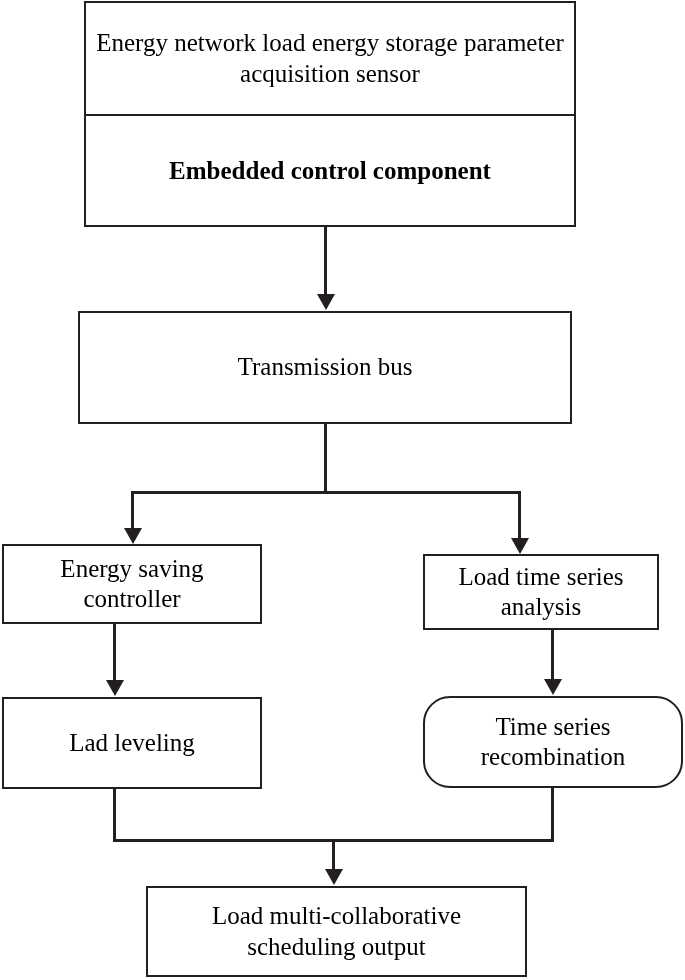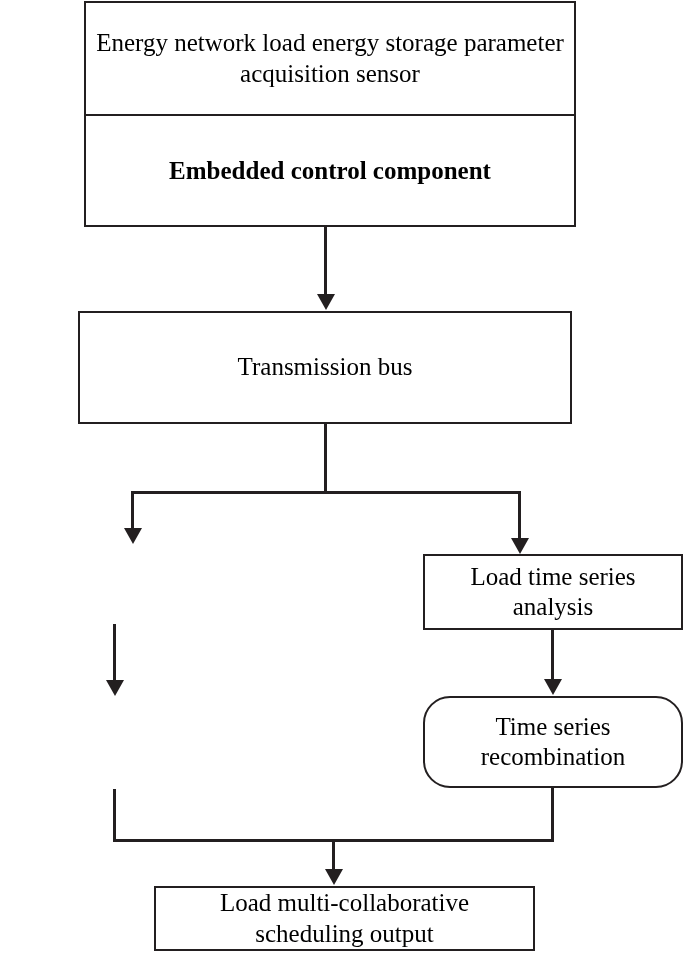--- a/index.html
+++ b/index.html
@@ -68,24 +68,24 @@
     height: 0;
     border-left: 9px solid transparent;
     border-right: 9px solid transparent;
     border-top: 16px solid #231f20;
   }
 
   
   #node-sensor    { left: 84px;  top: 1px;   width: 492px; height: 226px; }
   #node-bus       { left: 78px;  top: 311px; width: 494px; height: 113px; text-align: center; }
   #node-esc       { left: 2px;   top: 544px; width: 260px; height: 80px;  }
-  #node-ltsa      { left: 423px; top: 554px; width: 260px; height: 76px;  }
+  #node-ltsa      { left: 423px; top: 554px; width: 236px; height: 76px;  }
   #node-lad       { left: 2px;   top: 697px; width: 260px; height: 92px;  }
   #node-tsr       { left: 423px; top: 696px; width: 260px; height: 92px; border-radius: 27px;  }
-  #node-output    { left: 154px; top: 886px; width: 381px; height: 65px;  }
+  #node-output    { left: 146px; top: 886px; width: 381px; height: 91px;  }
 </style>
 </head>
 <body>
 
 <div id="canvas">
 
   <div class="node stacked" id="node-sensor">
     <div class="cell top">Energy network load energy storage parameter acquisition sensor</div>
     <div class="cell bottom">Embedded control component</div>
   </div>
@@ -97,28 +97,30 @@
 
   <div class="vline" style="left:324px; top:424px; height:70px;"></div>
   <div class="hline" style="left:131px; top:491px; width:390px;"></div>
 
   <div class="vline" style="left:131px; top:491px; height:38px;"></div>
   <div class="arrowhead" style="left:124px; top:528px;"></div>
 
   <div class="vline" style="left:518px; top:491px; height:48px;"></div>
   <div class="arrowhead" style="left:511px; top:538px;"></div>
 
+  <div class="node" id="node-esc">Energy saving controller</div>
   <div class="node" id="node-ltsa">Load time series analysis</div>
 
   <div class="vline" style="left:113px; top:624px; height:57px;"></div>
   <div class="arrowhead" style="left:106px; top:680px;"></div>
 
   <div class="vline" style="left:551px; top:630px; height:50px;"></div>
   <div class="arrowhead" style="left:544px; top:679px;"></div>
 
+  <div class="node" id="node-lad">Lad leveling</div>
   <div class="node" id="node-tsr">Time series recombination</div>
 
   <div class="vline" style="left:113px; top:789px; height:53px;"></div>
   <div class="vline" style="left:551px; top:788px; height:54px;"></div>
   <div class="hline" style="left:113px; top:839px; width:441px;"></div>
   <div class="vline" style="left:332px; top:839px; height:32px;"></div>
   <div class="arrowhead" style="left:325px; top:869px;"></div>
 
   <div class="node" id="node-output">Load multi-collaborative scheduling output</div>
 

